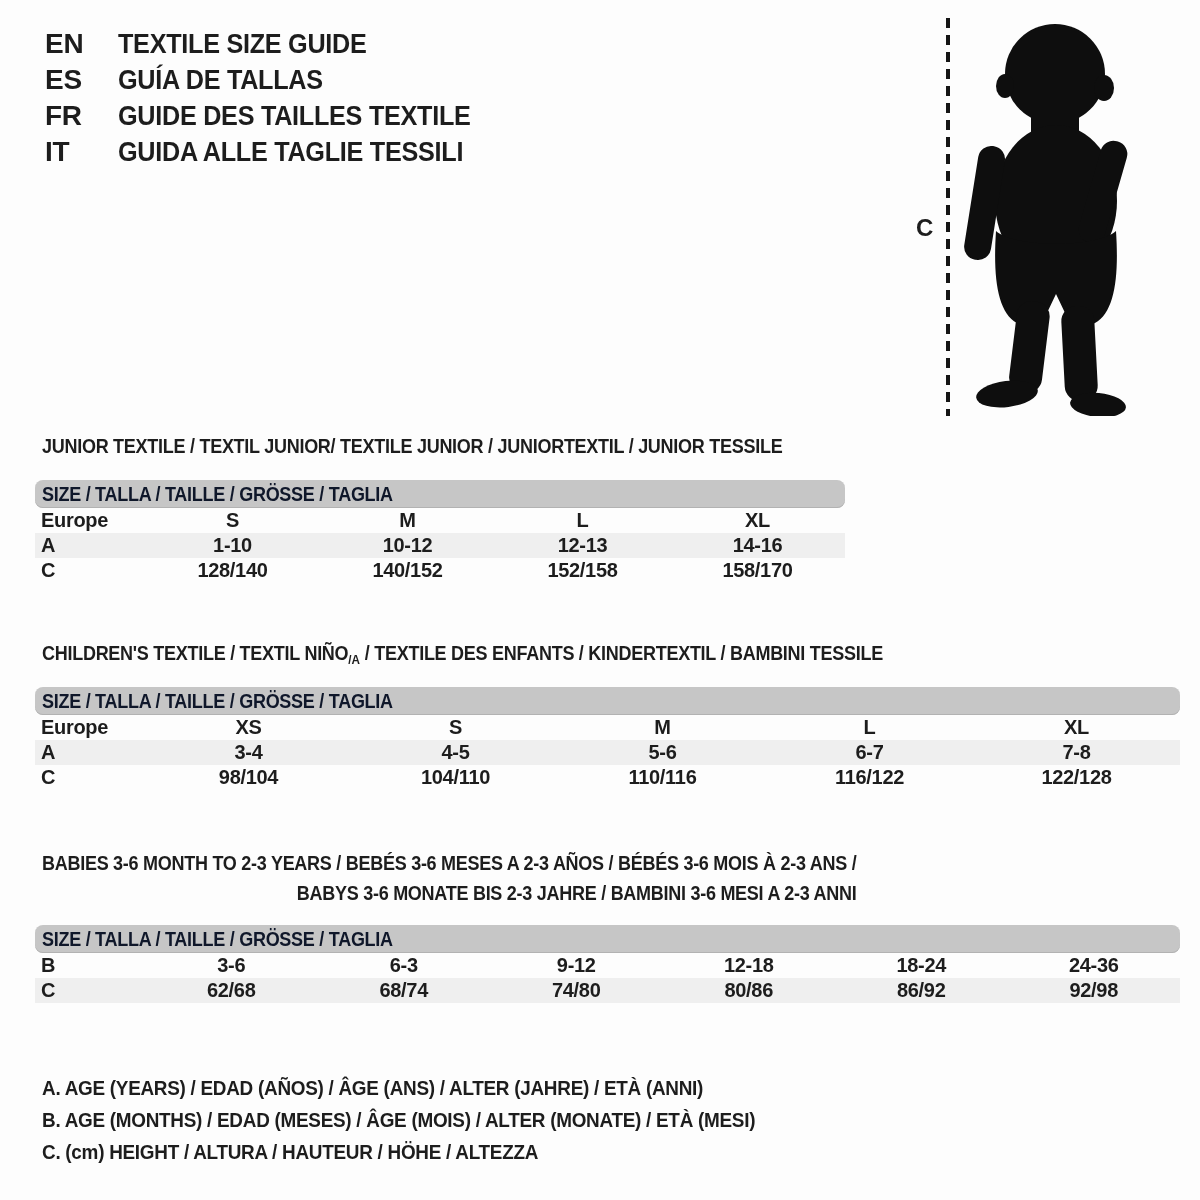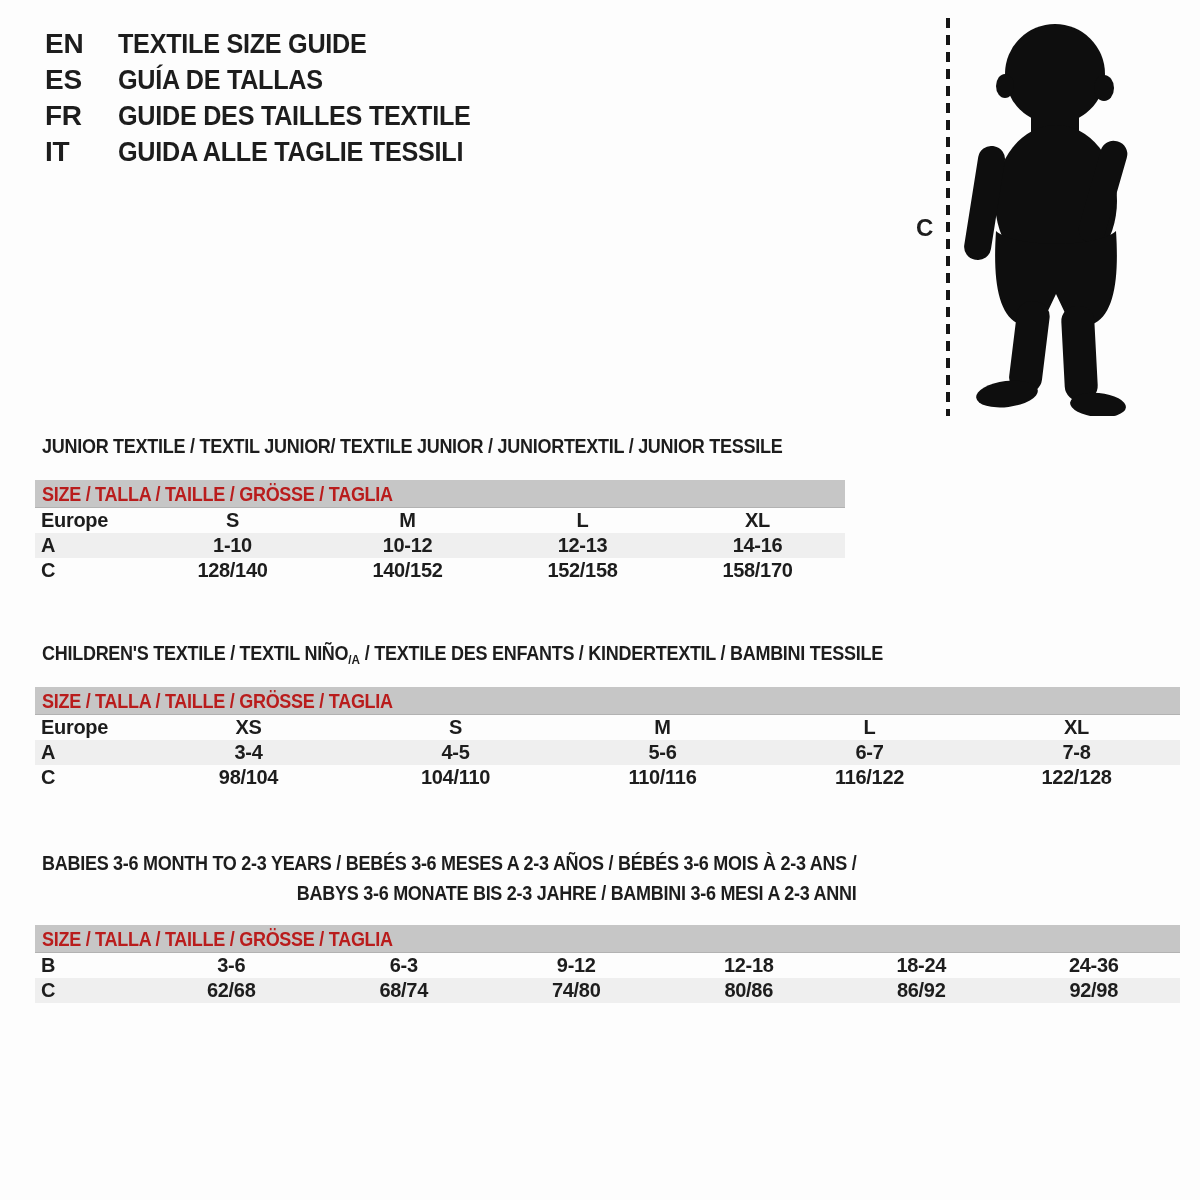--- a/index.html
+++ b/index.html
@@ -33,23 +33,24 @@
   .heading-children { top:641px; }
   .heading-babies   { top:848px; line-height:30px;text-align:right; }
   .sub-a { font-size:13px; vertical-align:-4px; letter-spacing:0; }
 
   
   .tbl { position:absolute; left:35px; }
   .tbl-junior   { top:480px; width:810px; }
   .tbl-children { top:687px; width:1145px; }
   .tbl-babies   { top:925px; width:1145px; }
   .tbl-header {
-    height:28px; line-height:28px; background:#c6c6c6; color:#b91c1c;
+    height:28px; line-height:28px; background:#c6c6c6; color:#0f172a;
     font-size:20px; padding-left:7px;
     box-shadow: inset 0 -1px 0 #b2b2b2;
+    border-radius: 8px;
   }
   .tbl-row { display:flex; align-items:center; height:25px; font-size:20px; }
   .tbl-row.shaded { background:#efefef; }
   .row-label { flex:0 0 110px; width:110px; padding-left:6px; }
   .cell { flex:1; text-align:center; }
 
   
   .legend { position:absolute; left:42px; top:1072px; font-size:21px; line-height:32px; }
   .legend-line { display:block; }
 </style>
@@ -180,14 +181,19 @@
       <span class="row-label">C</span>
       <span class="cell">62/68</span>
       <span class="cell">68/74</span>
       <span class="cell">74/80</span>
       <span class="cell">80/86</span>
       <span class="cell">86/92</span>
       <span class="cell">92/98</span>
     </div>
   </div>
 
+  <footer class="legend">
+    <span class="cond legend-line">A. AGE (YEARS) / EDAD (AÑOS) / ÂGE (ANS) / ALTER (JAHRE) / ETÀ (ANNI)</span>
+    <span class="cond legend-line">B. AGE (MONTHS) / EDAD (MESES) / ÂGE (MOIS) / ALTER (MONATE) / ETÀ (MESI)</span>
+    <span class="cond legend-line">C. (cm) HEIGHT / ALTURA / HAUTEUR / HÖHE / ALTEZZA</span>
+  </footer>
 
 </div>
 
 </body></html>

